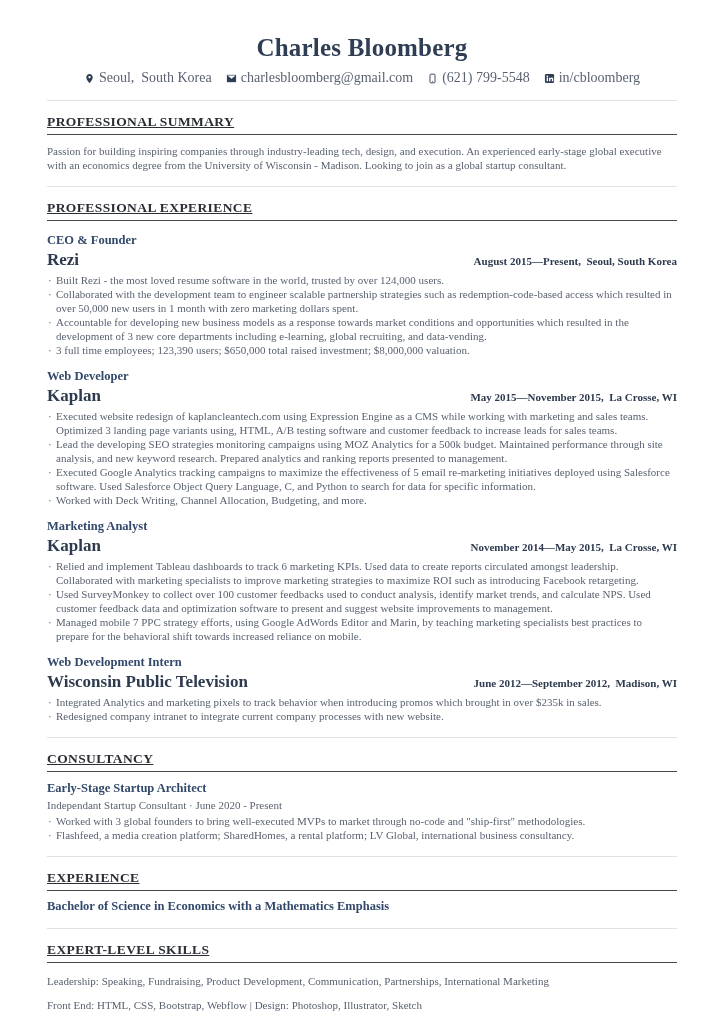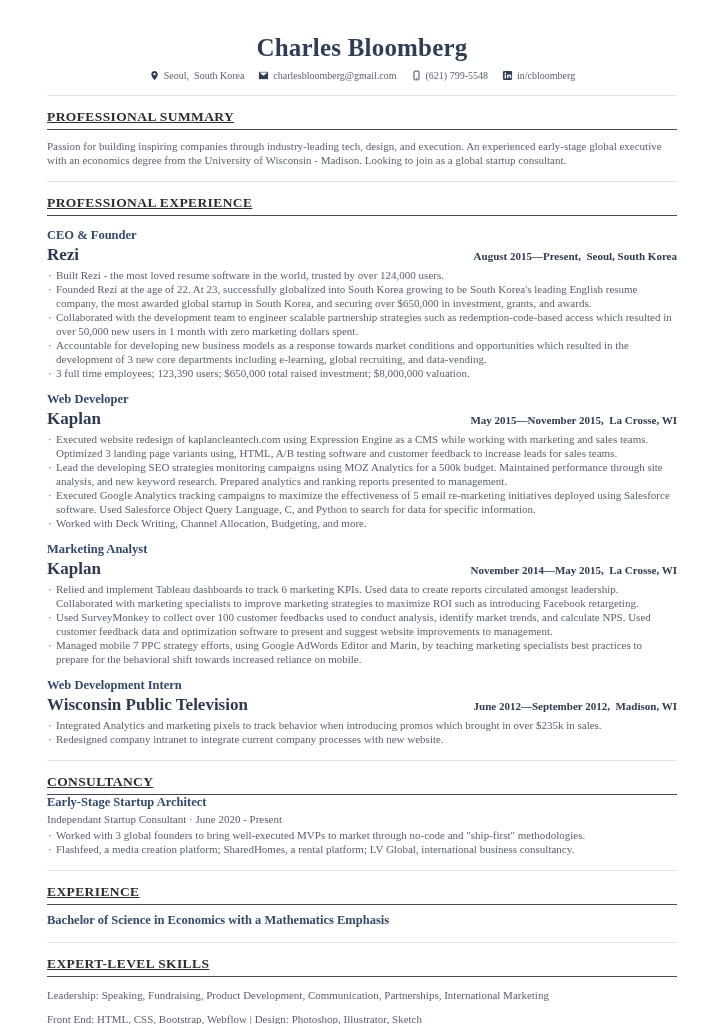--- a/index.html
+++ b/index.html
@@ -6,21 +6,21 @@
   html,body { background:#ffffff; }
   body {
     width: 724px; min-height: 1024px;
     font-family: "Liberation Serif", serif;
     -webkit-font-smoothing: antialiased;
   }
   .page { width: 724px; min-height: 1024px; background: var(--page_bg, #fff); padding: 34px 47px 40px; }
 
   
   .name { text-align: center; font-size: 25px; font-weight: bold; color: var(--navy, #2f3e55); letter-spacing: .2px; }
-  .contact { display: flex; justify-content: center; align-items: flex-start; gap: 14px; margin-top: 8px; font-size: 10px; color: var(--body, #5a6270); }
+  .contact { display: flex; justify-content: center; align-items: flex-start; gap: 14px; margin-top: 8px; font-size: 14px; color: var(--body, #5a6270); }
   .contact-item { display: inline-flex; align-items: center; gap: 4px; white-space: pre; }
   .cicon { width: 11px; height: 11px; color: var(--navy, #2f3e55); flex: 0 0 auto; display: inline-block; }
 
   
   .section { margin-top: 14px; border-top: 1px solid var(--rule_light, #e1e3e7); padding-top: 13px; }
   .sec-heading {
     font-size: 13.5px; font-weight: bold; color: var(--heading, #2a2d33);
     letter-spacing: .4px; border-bottom: 1.5px solid var(--rule_dark, #45484e);
     padding-bottom: 4px;
     text-decoration: underline;
@@ -33,21 +33,21 @@
   .job-title { font-size: 12.5px; font-weight: bold; color: var(--title, #33496b); }
   .job-row { display: flex; justify-content: space-between; align-items: baseline; margin-top: 2px; }
   .company { font-size: 17px; font-weight: bold; color: var(--company, #2e3a4e); }
   .job-date { font-size: 11px; font-weight: bold; color: var(--company, #2e3a4e); white-space: pre; text-align: right; }
   ul.bullets { list-style: none; margin-top: 3px; }
   .bullets li { font-size: 11px; line-height: 14px; color: var(--body, #5a6270); padding-left: 9px; position: relative; }
   .bullets li::before { content: "·"; position: absolute; left: 1px; }
 
   .meta { font-size: 11px; color: var(--body, #5a6270); margin-top: 3px; }
   .degree { font-size: 12.5px; font-weight: bold; color: var(--title, #33496b); margin-top: 8px; }
-  .role-block { }
+  .role-block { margin-top: 9px; }
   .skill-row { font-size: 11px; color: var(--body, #5a6270); margin-top: 12px; }
   .skills-wrap { margin-top: 1px; }
 </style>
 </head>
 <body>
 
 <div class="page">
 
   <div>
     <div class="name">Charles Bloomberg</div>
@@ -93,21 +93,20 @@
     <div class="sec-heading">PROFESSIONAL EXPERIENCE</div>
 
     <div class="job">
       <div class="job-title">CEO &amp; Founder</div>
       <div class="job-row">
         <span class="company">Rezi</span>
         <span class="job-date">August 2015—Present,  Seoul, South Korea</span>
       </div>
       <ul class="bullets">
         <li>Built Rezi - the most loved resume software in the world, trusted by over 124,000 users.</li>
-        <li>Founded Rezi at the age of 22. At 23, successfully globalized into South Korea growing to be South Korea's leading English resume company, the most awarded global startup in South Korea, and securing over $650,000 in investment, grants, and awards.</li>
         <li>Collaborated with the development team to engineer scalable partnership strategies such as redemption-code-based access which resulted in over 50,000 new users in 1 month with zero marketing dollars spent.</li>
         <li>Accountable for developing new business models as a response towards market conditions and opportunities which resulted in the development of 3 new core departments including e-learning, global recruiting, and data-vending.</li>
         <li>3 full time employees; 123,390 users; $650,000 total raised investment; $8,000,000 valuation.</li>
       </ul>
     </div>
 
     <div class="job">
       <div class="job-title">Web Developer</div>
       <div class="job-row">
         <span class="company">Kaplan</span>

